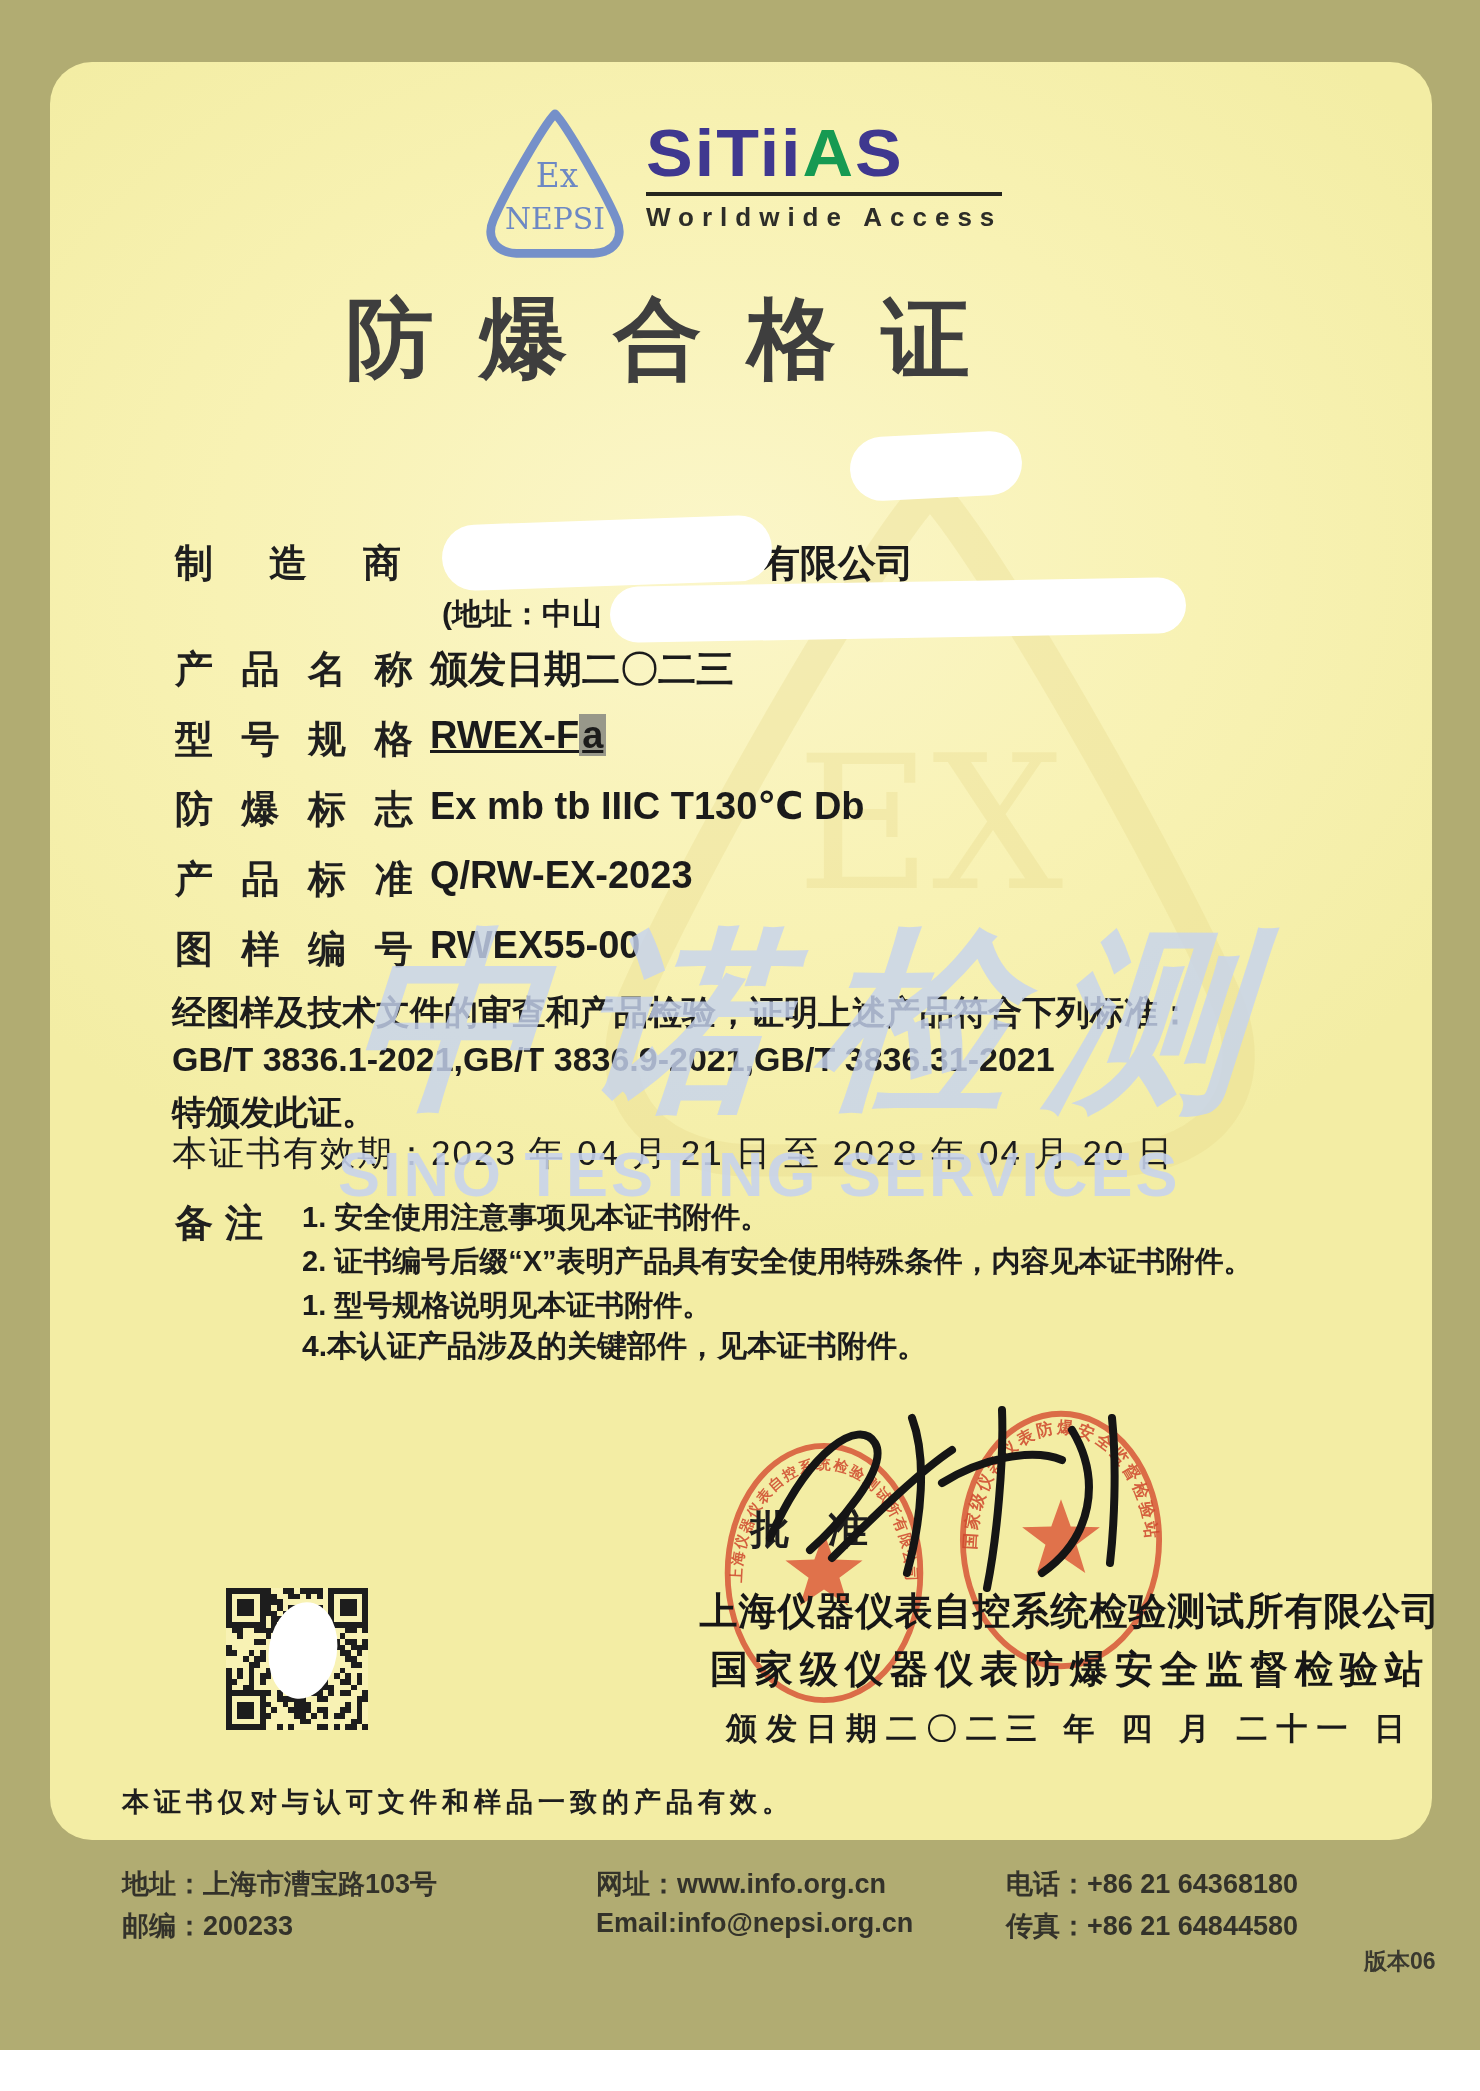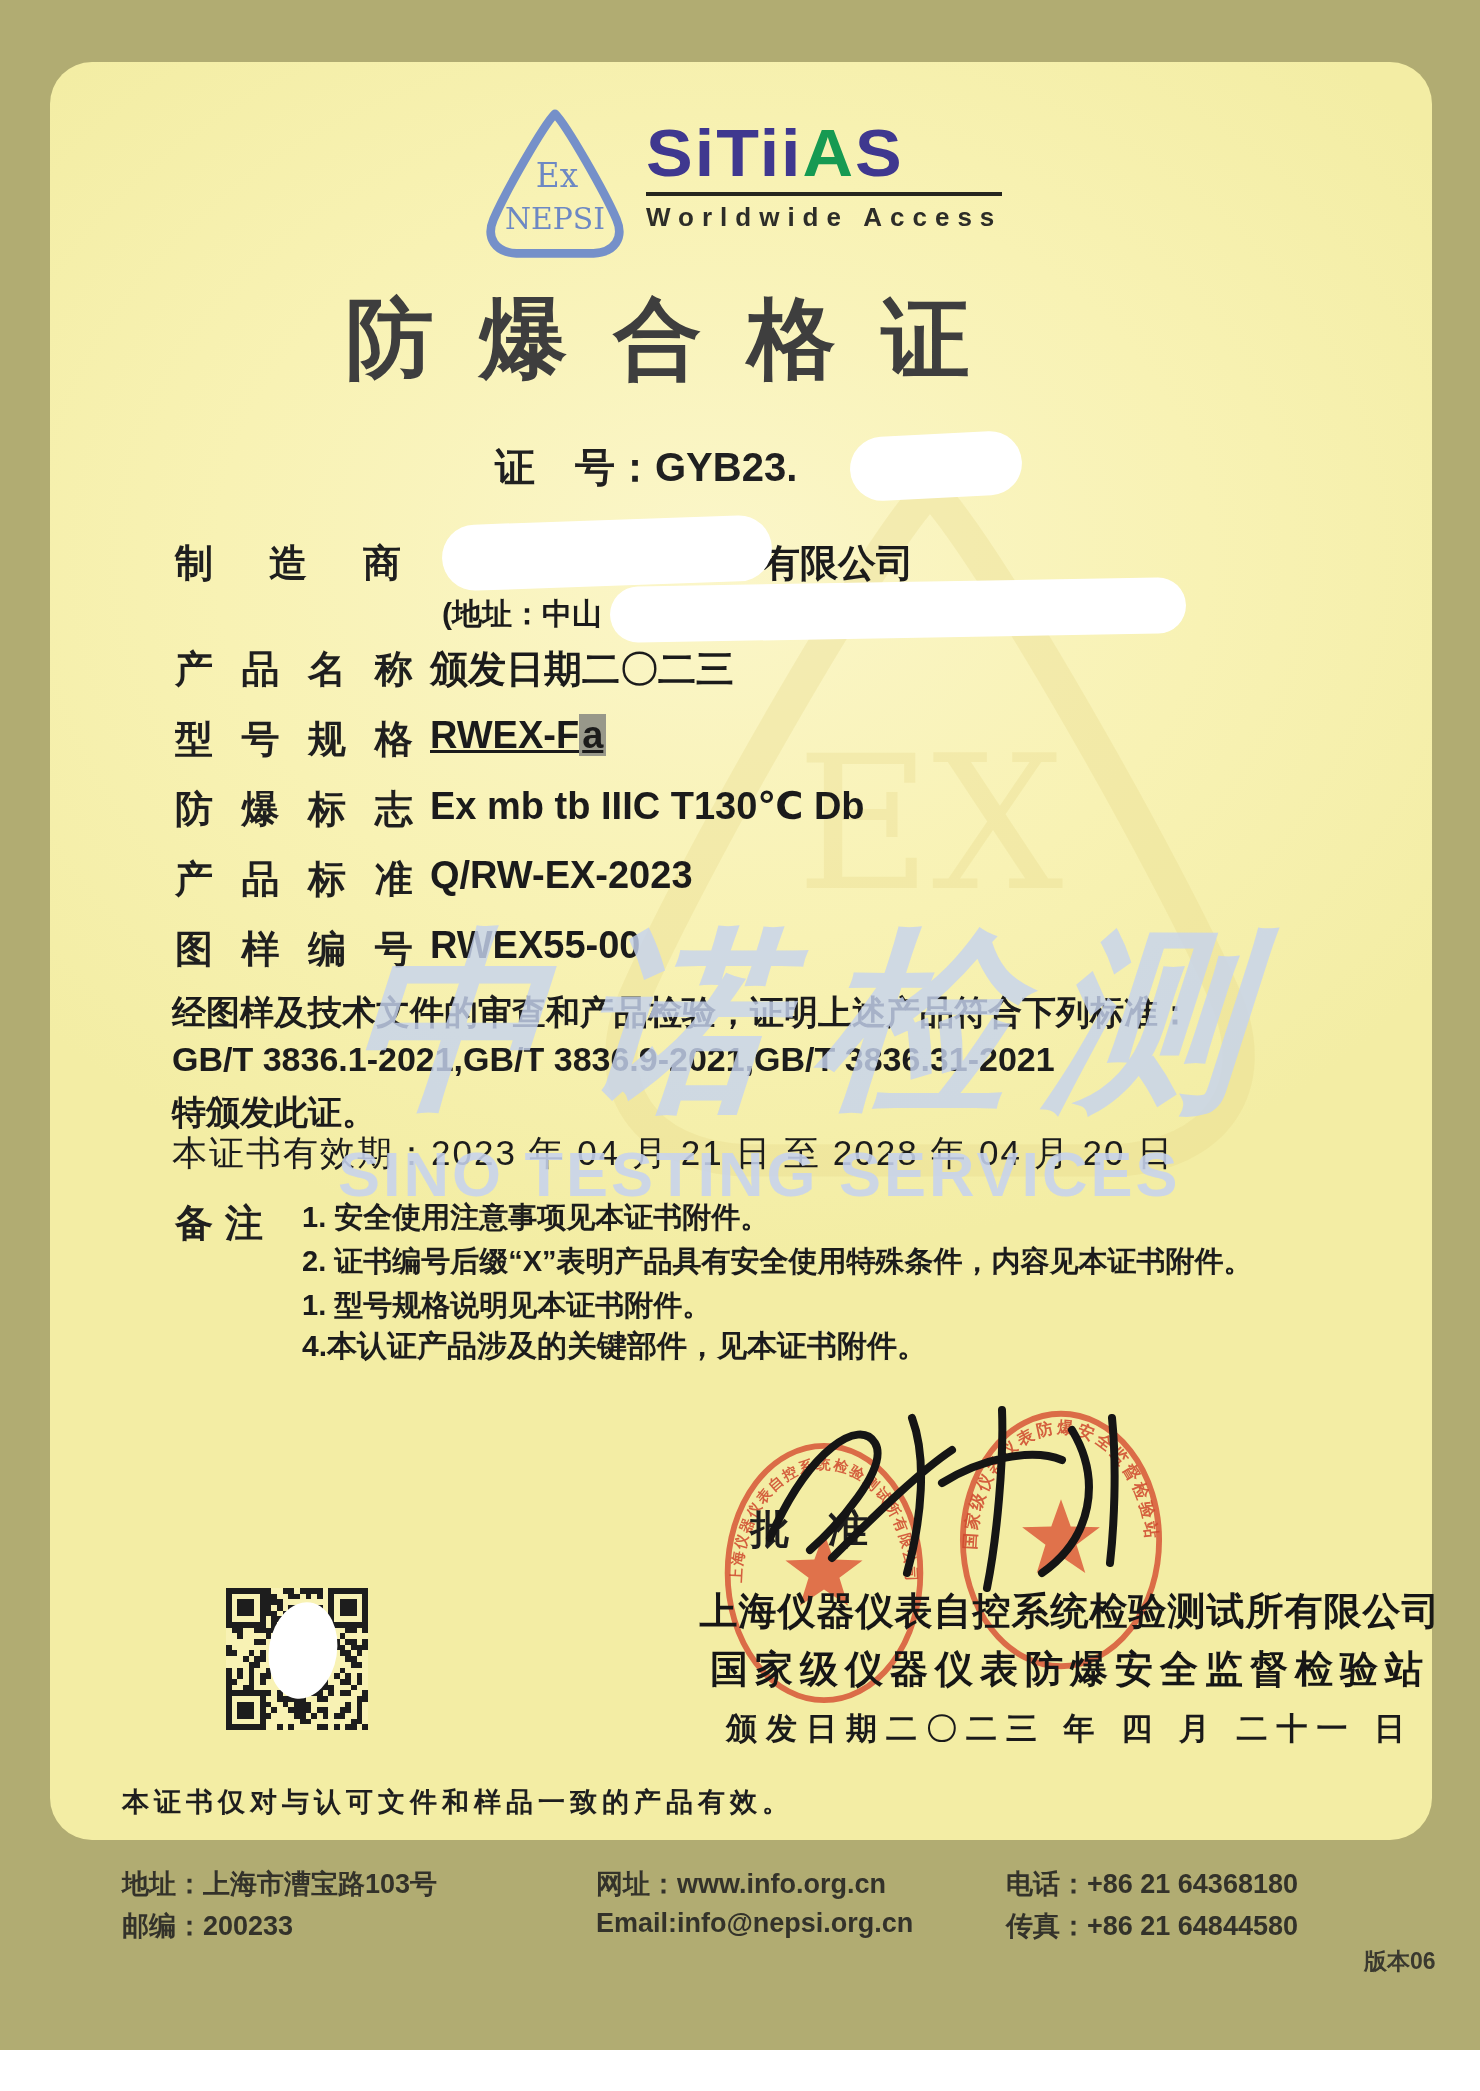--- a/index.html
+++ b/index.html
@@ -89,21 +89,20 @@
       </svg>
 
       <div class="brand">
         <div class="brand-row"><span>SiTii</span><span class="brand-a">A</span><span>S</span></div>
         <div class="brand-underline"></div>
         <div class="brand-sub">Worldwide Access</div>
       </div>
 
       <div class="title" style="letter-spacing:46px;">防爆合格证</div>
 
-      <div class="certline"><span>证　号：</span><span>GYB23.</span></div>
       <div class="blot" style="left:800px;top:372px;width:172px;height:64px;transform:rotate(-3deg);"></div>
 
       <div class="flabel" style="top:476px;">制　造　商</div>
       <div class="blot" style="left:392px;top:458px;width:330px;height:66px;border-radius:33px;transform:rotate(-2deg);"></div>
       <div class="fvalue" style="left:712px;top:476px;">有限公司</div>
 
       <div class="addr" style="top:532px;">(地址：中山</div>
       <div class="blot" style="left:560px;top:520px;width:576px;height:56px;border-radius:28px;transform:rotate(-1deg);"></div>
 
       <div class="flabel" style="top:582px;">产 品 名 称</div>

